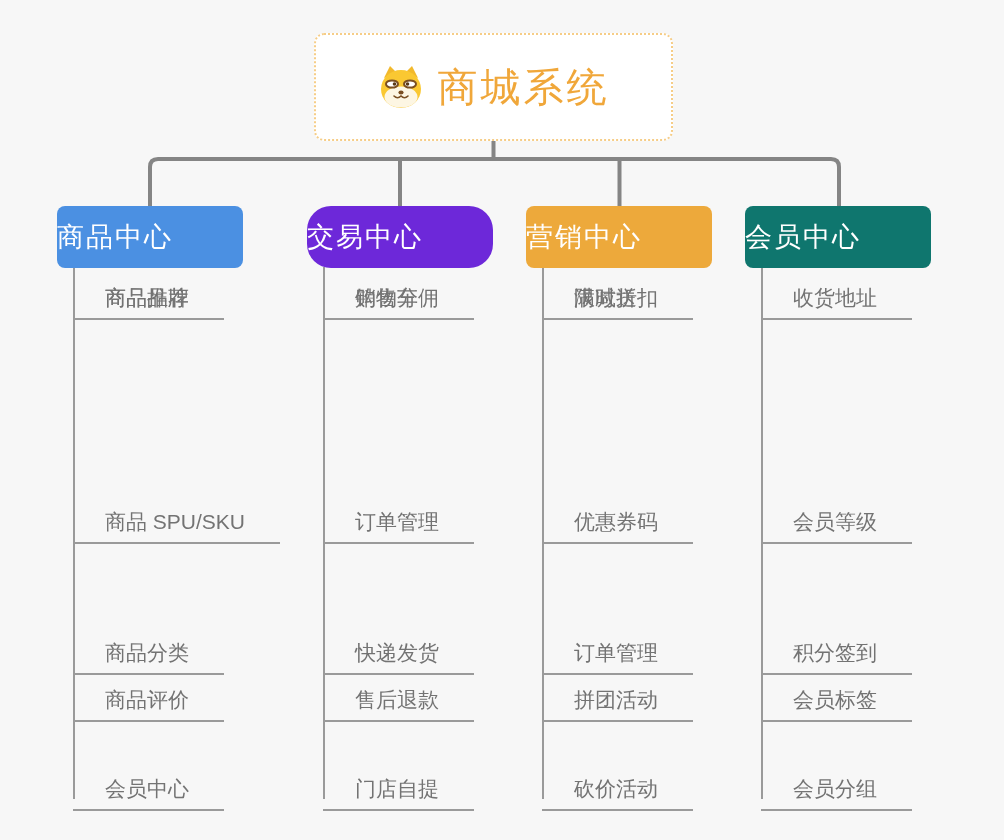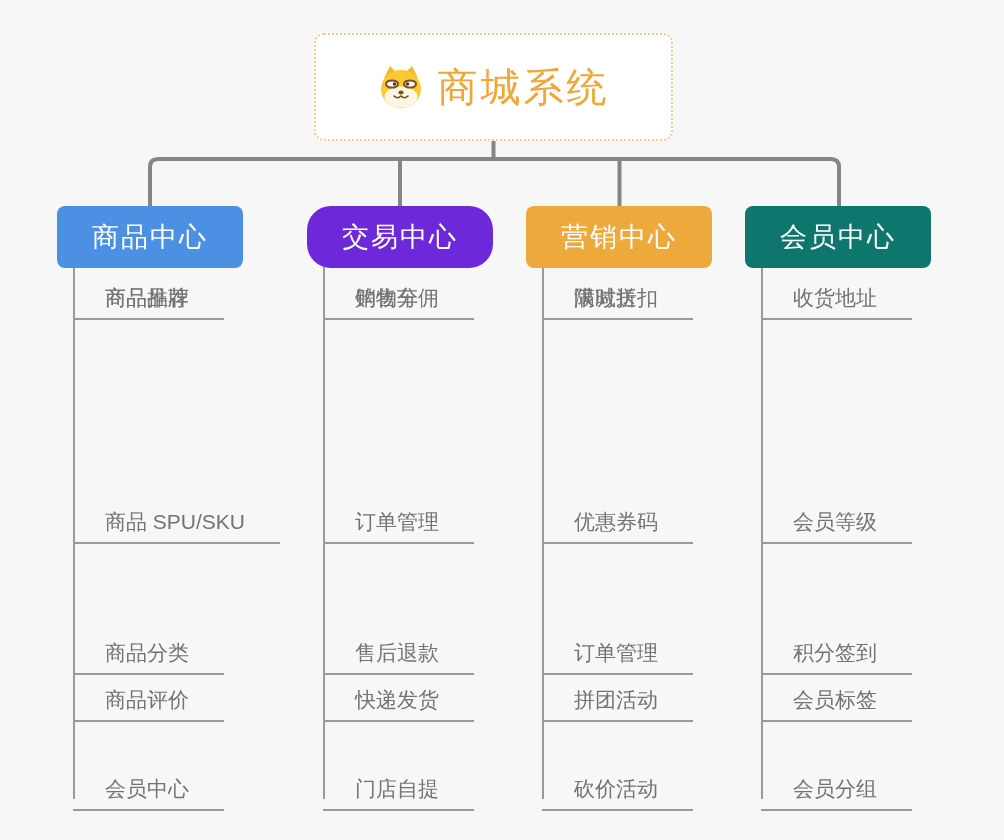--- a/index.html
+++ b/index.html
@@ -20,21 +20,21 @@
   }
   .root-title{font-size:40px;letter-spacing:3px;color:#f0a73a;font-weight:400;white-space:nowrap;}
   
   .branch{position:absolute;top:206px;width:186px;}
   .branch.c0{left:57px;}
   .branch.c1{left:307px;}
   .branch.c2{left:526px;}
   .branch.c3{left:745px;}
   .branch-box{
     position:relative;z-index:2;width:186px;height:62px;border-radius:8px;
-    display:flex;align-items:center;justify-content:center;
+    display:flex;align-items:center;justify-content:flex-start;
     color:#ffffff;font-size:27px;letter-spacing:2px;white-space:nowrap;
     cursor:default;
   }
   .vline{position:absolute;left:16px;top:61px;width:2px;height:532px;background:#9a9a9a;z-index:1;}
   .leaf{
     position:absolute;left:16px;height:52px;box-sizing:border-box;
     padding:0 35px 6px 32px;border-bottom:2px solid #9a9a9a;
     display:flex;align-items:flex-end;white-space:nowrap;
     font-size:21px;color:#737373;z-index:2;
   }
@@ -83,22 +83,22 @@
   <div class="leaf">商品推荐</div>
   <div class="leaf">商品品牌</div>
 </div>
 
 <div class="branch c1">
   <div class="branch-box" style="background-color: #6d28d9; border-radius: 24px;">
     <span>交易中心</span>
   </div>
   <div class="vline" style="background-color: rgb(154, 154, 154);"></div>
   <div class="leaf">订单管理</div>
+  <div class="leaf">快递发货</div>
   <div class="leaf">售后退款</div>
-  <div class="leaf">快递发货</div>
   <div class="leaf">门店自提</div>
   <div class="leaf">购物车</div>
   <div class="leaf">销售分佣</div>
 </div>
 
 <div class="branch c2">
   <div class="branch-box" style="background-color: rgb(237, 169, 59);">
     <span>营销中心</span>
   </div>
   <div class="vline" style="background-color: rgb(154, 154, 154);"></div>

